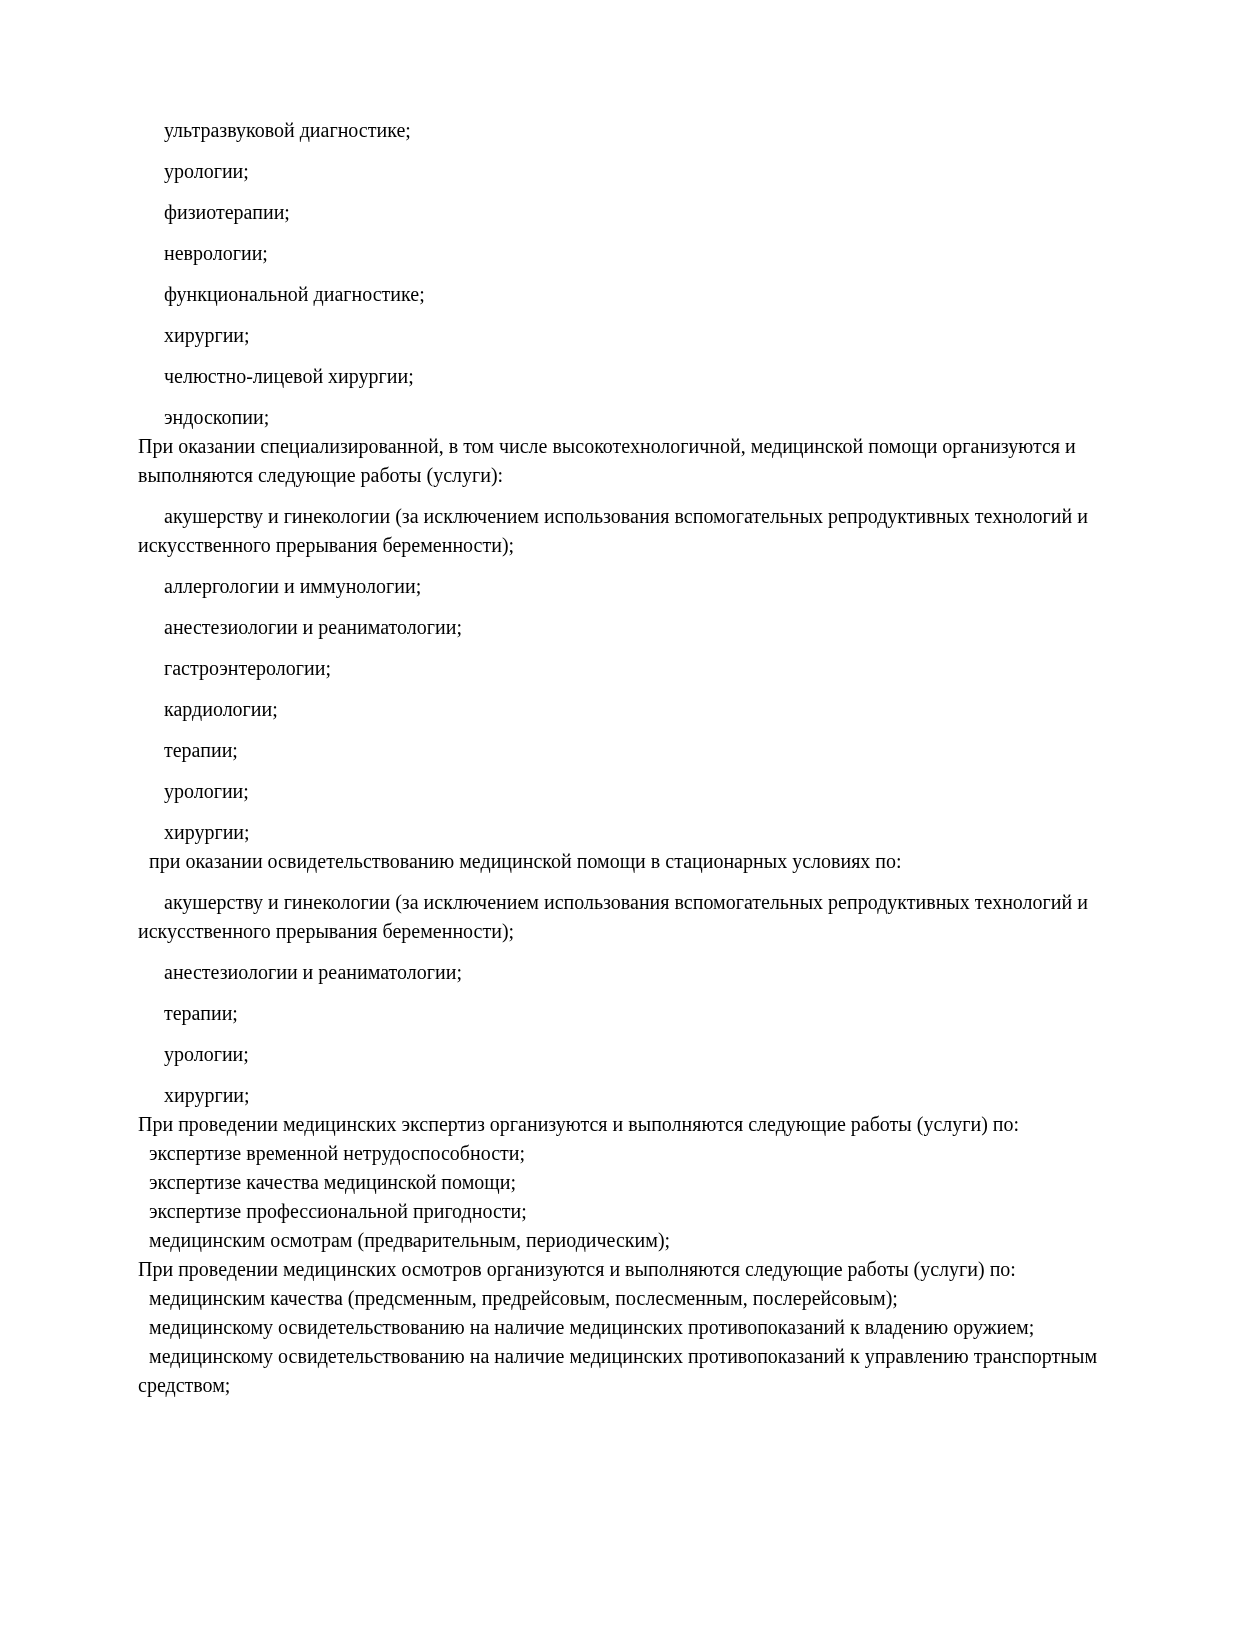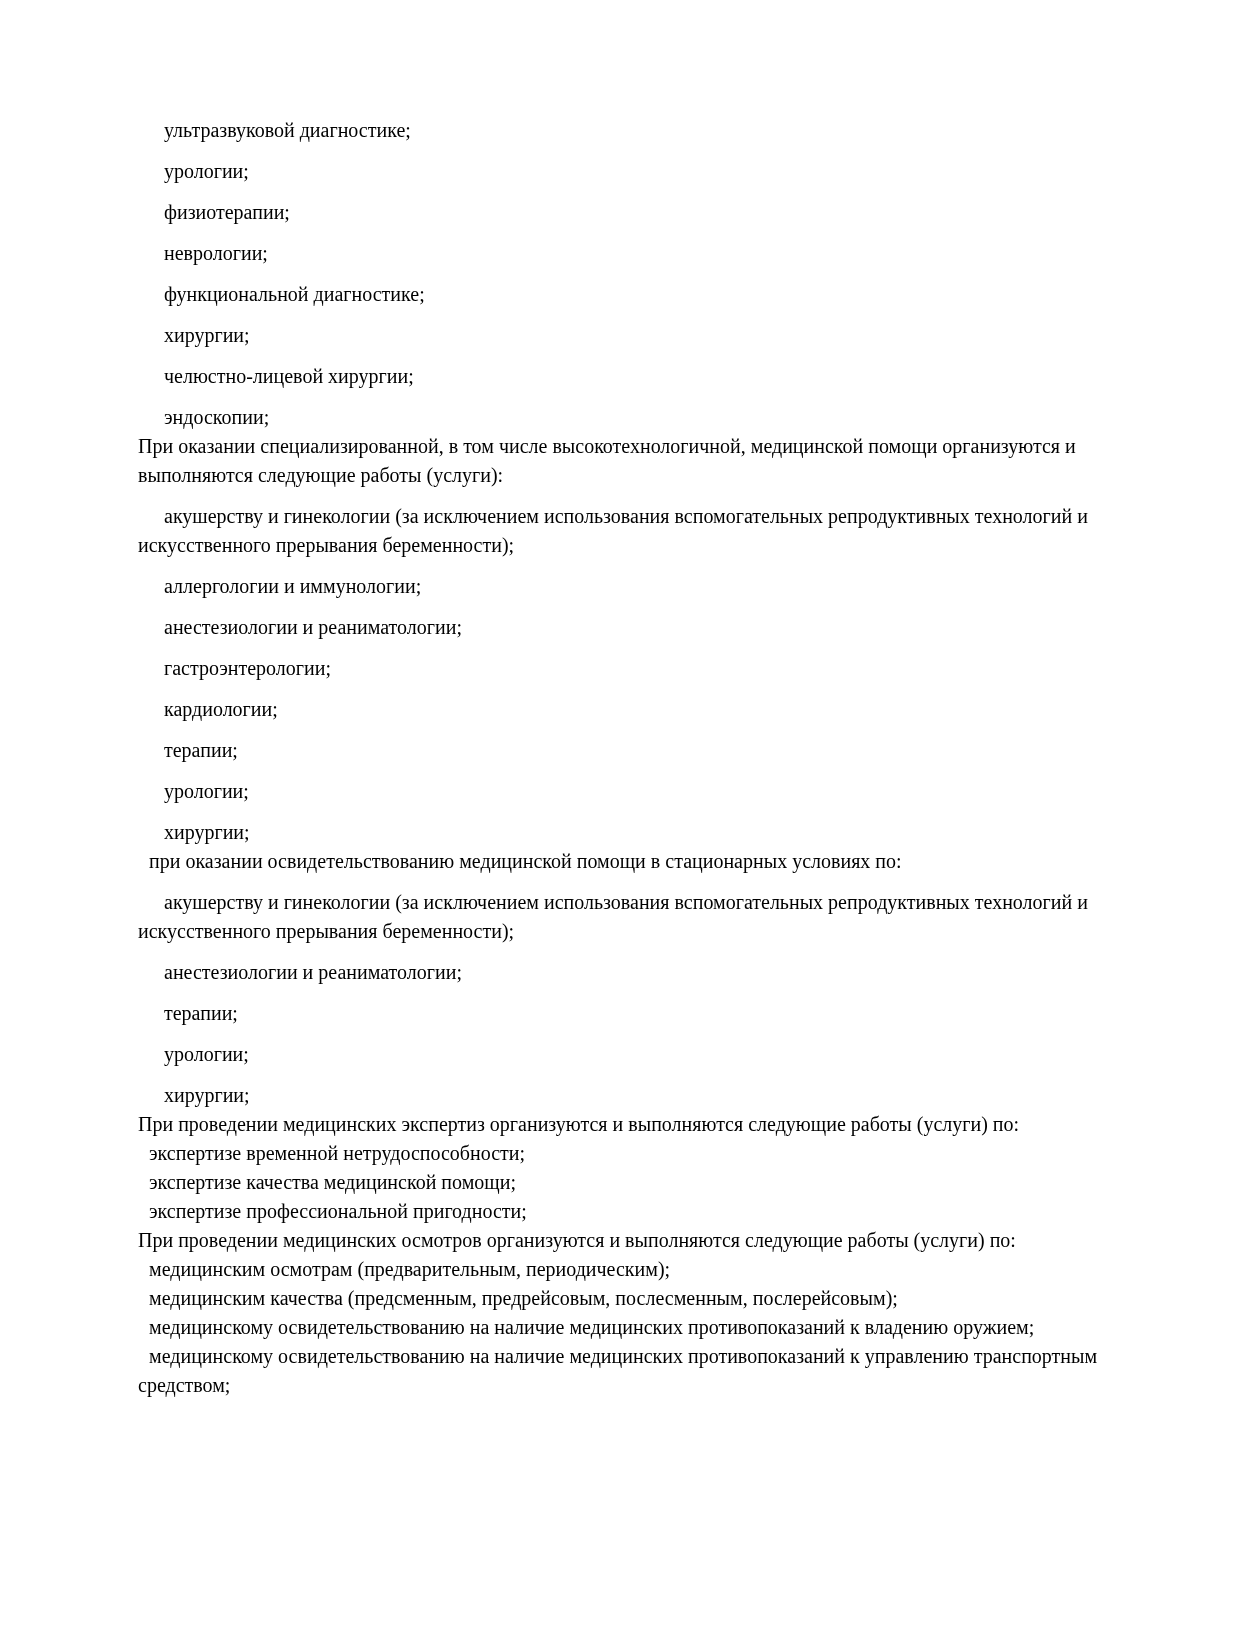--- a/index.html
+++ b/index.html
@@ -55,19 +55,19 @@
       <p class="line indent-1">при оказании освидетельствованию медицинской помощи в стационарных условиях по:</p>
       <p class="line indent-2">акушерству и гинекологии (за исключением использования вспомогательных репродуктивных технологий и искусственного прерывания беременности);</p>
       <p class="line indent-2">анестезиологии и реаниматологии;</p>
       <p class="line indent-2">терапии;</p>
       <p class="line indent-2">урологии;</p>
       <p class="line indent-2">хирургии;</p>
       <p class="line indent-0">При проведении медицинских экспертиз организуются и выполняются следующие работы (услуги) по:</p>
       <p class="line indent-1">экспертизе временной нетрудоспособности;</p>
       <p class="line indent-1">экспертизе качества медицинской помощи;</p>
       <p class="line indent-1">экспертизе профессиональной пригодности;</p>
+      <p class="line indent-1">медицинским осмотрам (предварительным, периодическим);</p>
       <p class="line indent-0">При проведении медицинских осмотров организуются и выполняются следующие работы (услуги) по:</p>
-      <p class="line indent-1">медицинским осмотрам (предварительным, периодическим);</p>
       <p class="line indent-1">медицинским качества (предсменным, предрейсовым, послесменным, послерейсовым);</p>
       <p class="line indent-1">медицинскому освидетельствованию на наличие медицинских противопоказаний к владению оружием;</p>
       <p class="line indent-1">медицинскому освидетельствованию на наличие медицинских противопоказаний к управлению транспортным средством;</p>
     </div>
 </div>
 
 </body></html>

